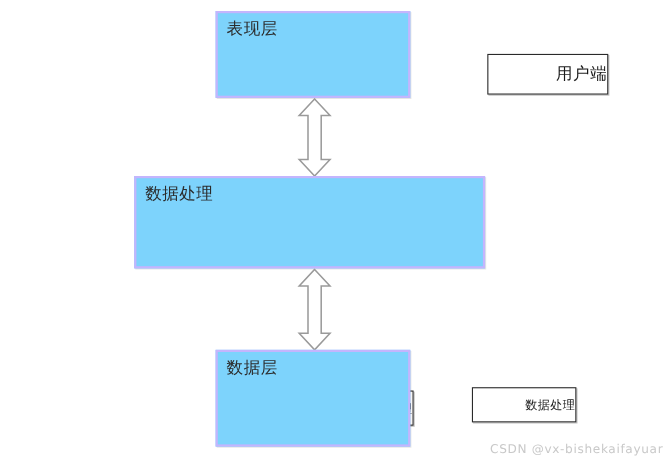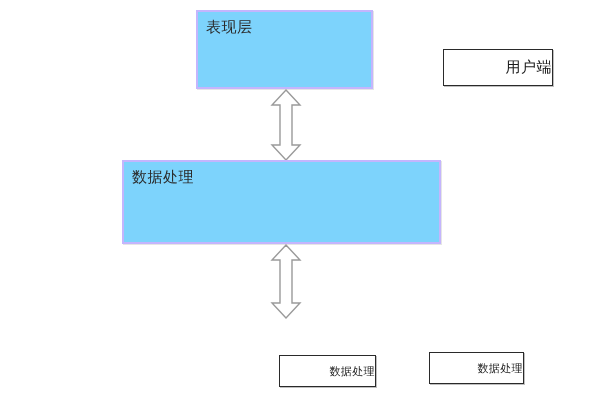--- a/index.html
+++ b/index.html
@@ -170,15 +170,20 @@
       <span class="component-label">数据处理</span>
     </div>
   </div>
 
   <div class="connector-arrow" id="arrow-business-data">
     <svg viewBox="0 0 32 75" preserveAspectRatio="none">
       <polygon points="16,1 30,16 22,16 22,59 30,59 16,74 2,59 10,59 10,16 2,16" fill="#ffffff" stroke="#9a9a9a" stroke-width="1.4" stroke-linejoin="miter"></polygon>
     </svg>
   </div>
 
+  <div class="layer-box" id="layer-data">
+    <div class="layer-title">数据层</div>
 
+  </div>
+
+  <div id="watermark">CSDN @vx-bishekaifayuar</div>
 
 </div>
 
 </body></html>

